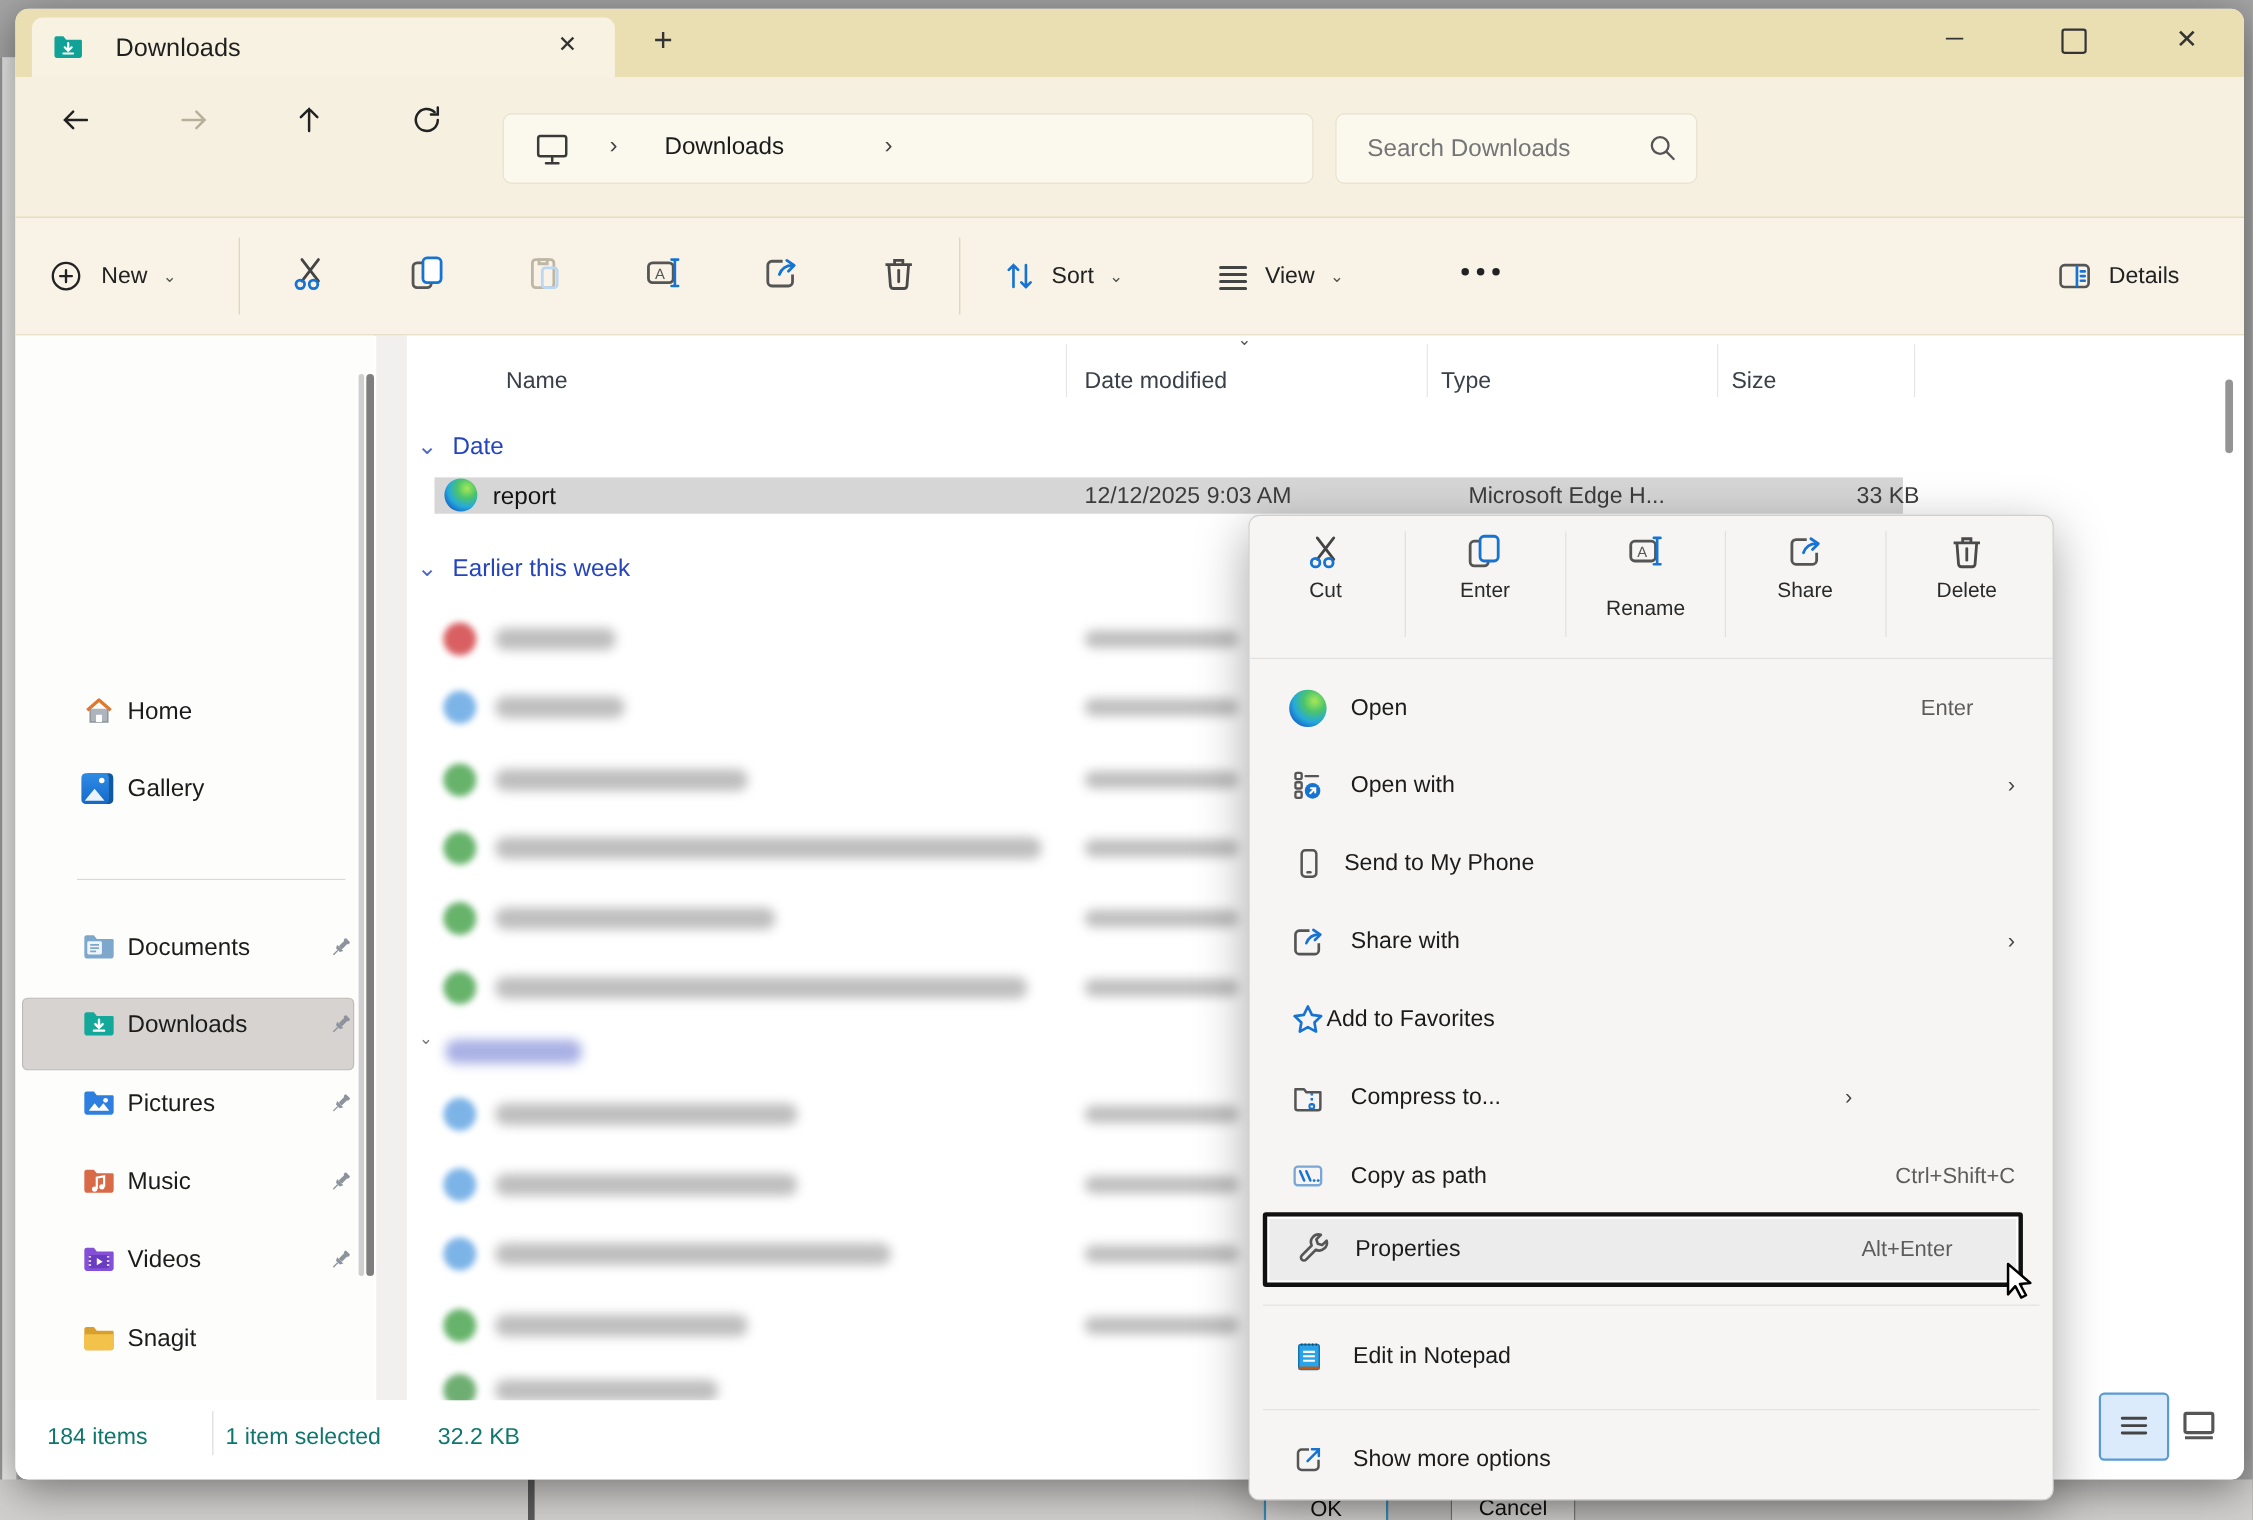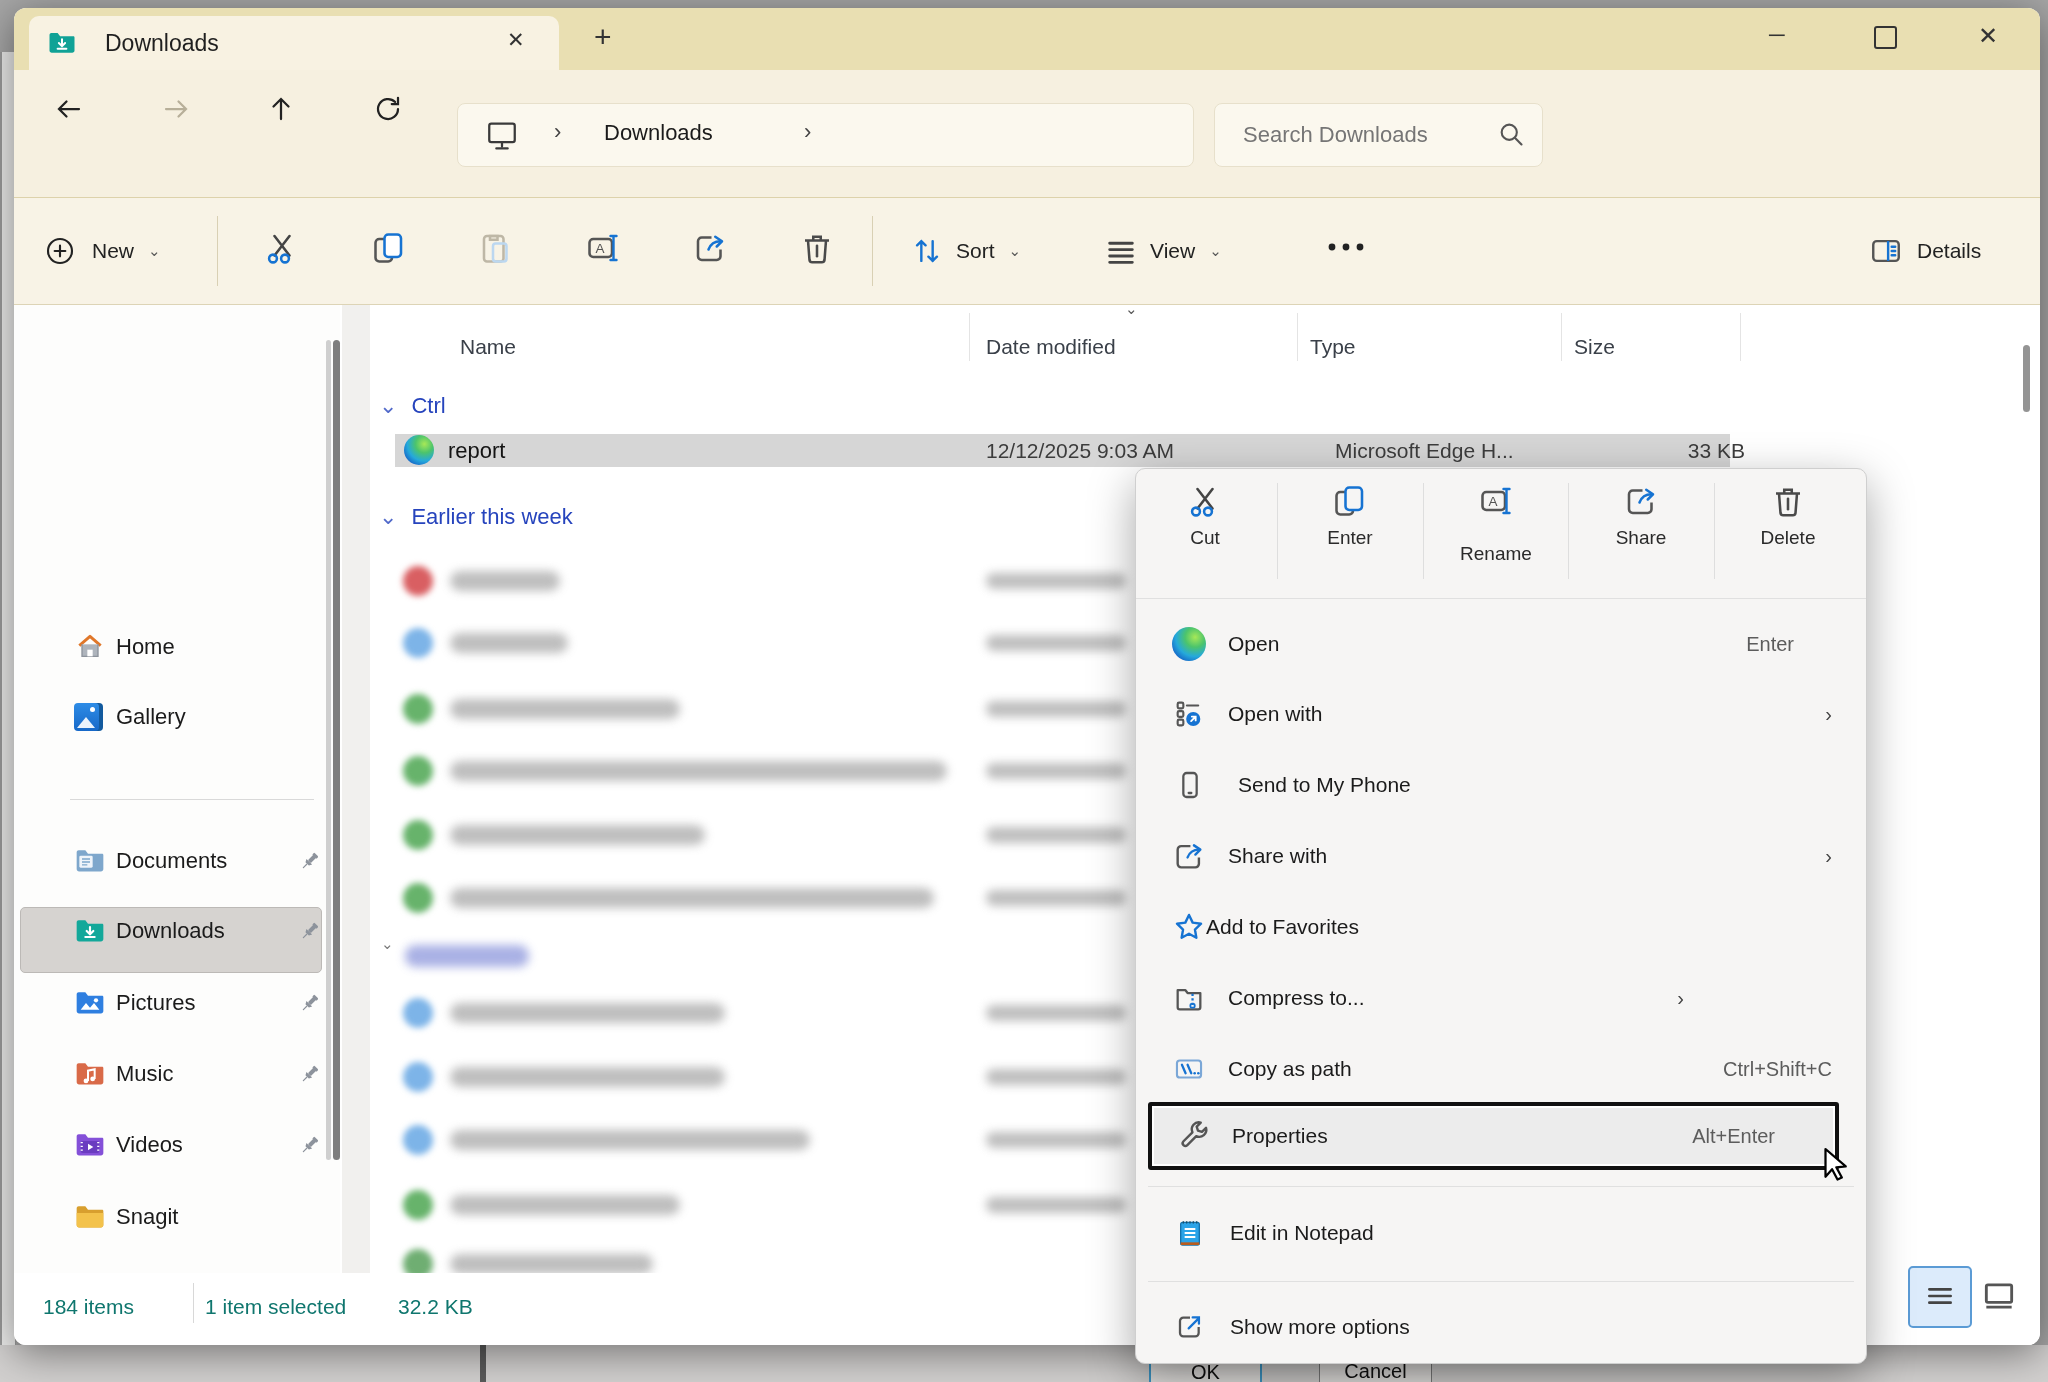--- a/index.html
+++ b/index.html
@@ -368,21 +368,21 @@
       <span class="abs colhdr" style="left:616px;top:30px;">Date modified</span>
       <span class="abs colhdr" style="left:940px;top:30px;">Type</span>
       <span class="abs colhdr" style="left:1204px;top:30px;">Size</span>
       <div class="abs col-sep" style="left:599px;top:8px;height:48px;"></div>
       <div class="abs col-sep" style="left:927px;top:8px;height:48px;"></div>
       <div class="abs col-sep" style="left:1191px;top:8px;height:48px;"></div>
       <div class="abs col-sep" style="left:1370px;top:8px;height:48px;"></div>
 
       <div class="abs flex" style="left:9px;top:88px;">
         <span class="grp" style="opacity:.8;margin-right:14px;">⌄</span>
-        <span class="grp">Ctrl</span>
+        <span class="grp">Date</span>
       </div>
 
       <div class="abs row-sel" style="left:25px;top:129px;width:1335px;height:33px;">
         <span class="abs edge-ball" style="left:9px;top:1px;width:30px;height:30px;"></span>
         <span class="abs fname" style="left:53px;top:4px;">report</span>
         <span class="abs fmeta" style="left:591px;top:5px;">12/12/2025 9:03 AM</span>
         <span class="abs fmeta" style="left:940px;top:5px;">Microsoft Edge H...</span>
         <span class="abs fmeta" style="left:1230px;top:5px;width:120px;text-align:right;">33 KB</span>
       </div>
 
@@ -544,21 +544,21 @@
       <span class="mi-chev" style="margin-left:auto;margin-right:34px;">›</span>
     </div>
 
     <div class="abs flex" style="left:0;top:282px;width:730px;height:68px;">
       <span style="margin-left:38px;">
         <svg width="32" height="32" viewBox="0 0 24 24" fill="none" stroke="#555" stroke-width="1.7">
             <rect x="7" y="3" width="10" height="18" rx="2.5"></rect>
             <path d="M11 18h2" stroke-linecap="round"></path>
           </svg>
         </span>
-      <span class="mi-label" style="margin-left:32px;">Send to My Phone</span>
+      <span class="mi-label" style="margin-left:16px;">Send to My Phone</span>
     </div>
 
     <div class="abs flex" style="left:0;top:353px;width:730px;height:68px;">
       <span style="margin-left:36px;">
         <svg width="34" height="34" viewBox="0 0 24 24" fill="none" stroke-width="1.7">
             <path d="M13 5H6.5A2.5 2.5 0 0 0 4 7.5v10A2.5 2.5 0 0 0 6.5 20h10a2.5 2.5 0 0 0 2.5-2.5V13" stroke="#555"></path>
             <path d="M11 13c1.5-4 5-5.5 8-5.5" stroke="#1673d2" stroke-linecap="round"></path>
             <path d="M15.5 4.5L20 7.5l-3.5 3.5" stroke="#1673d2" stroke-linecap="round" stroke-linejoin="round"></path>
           </svg>
         </span>

